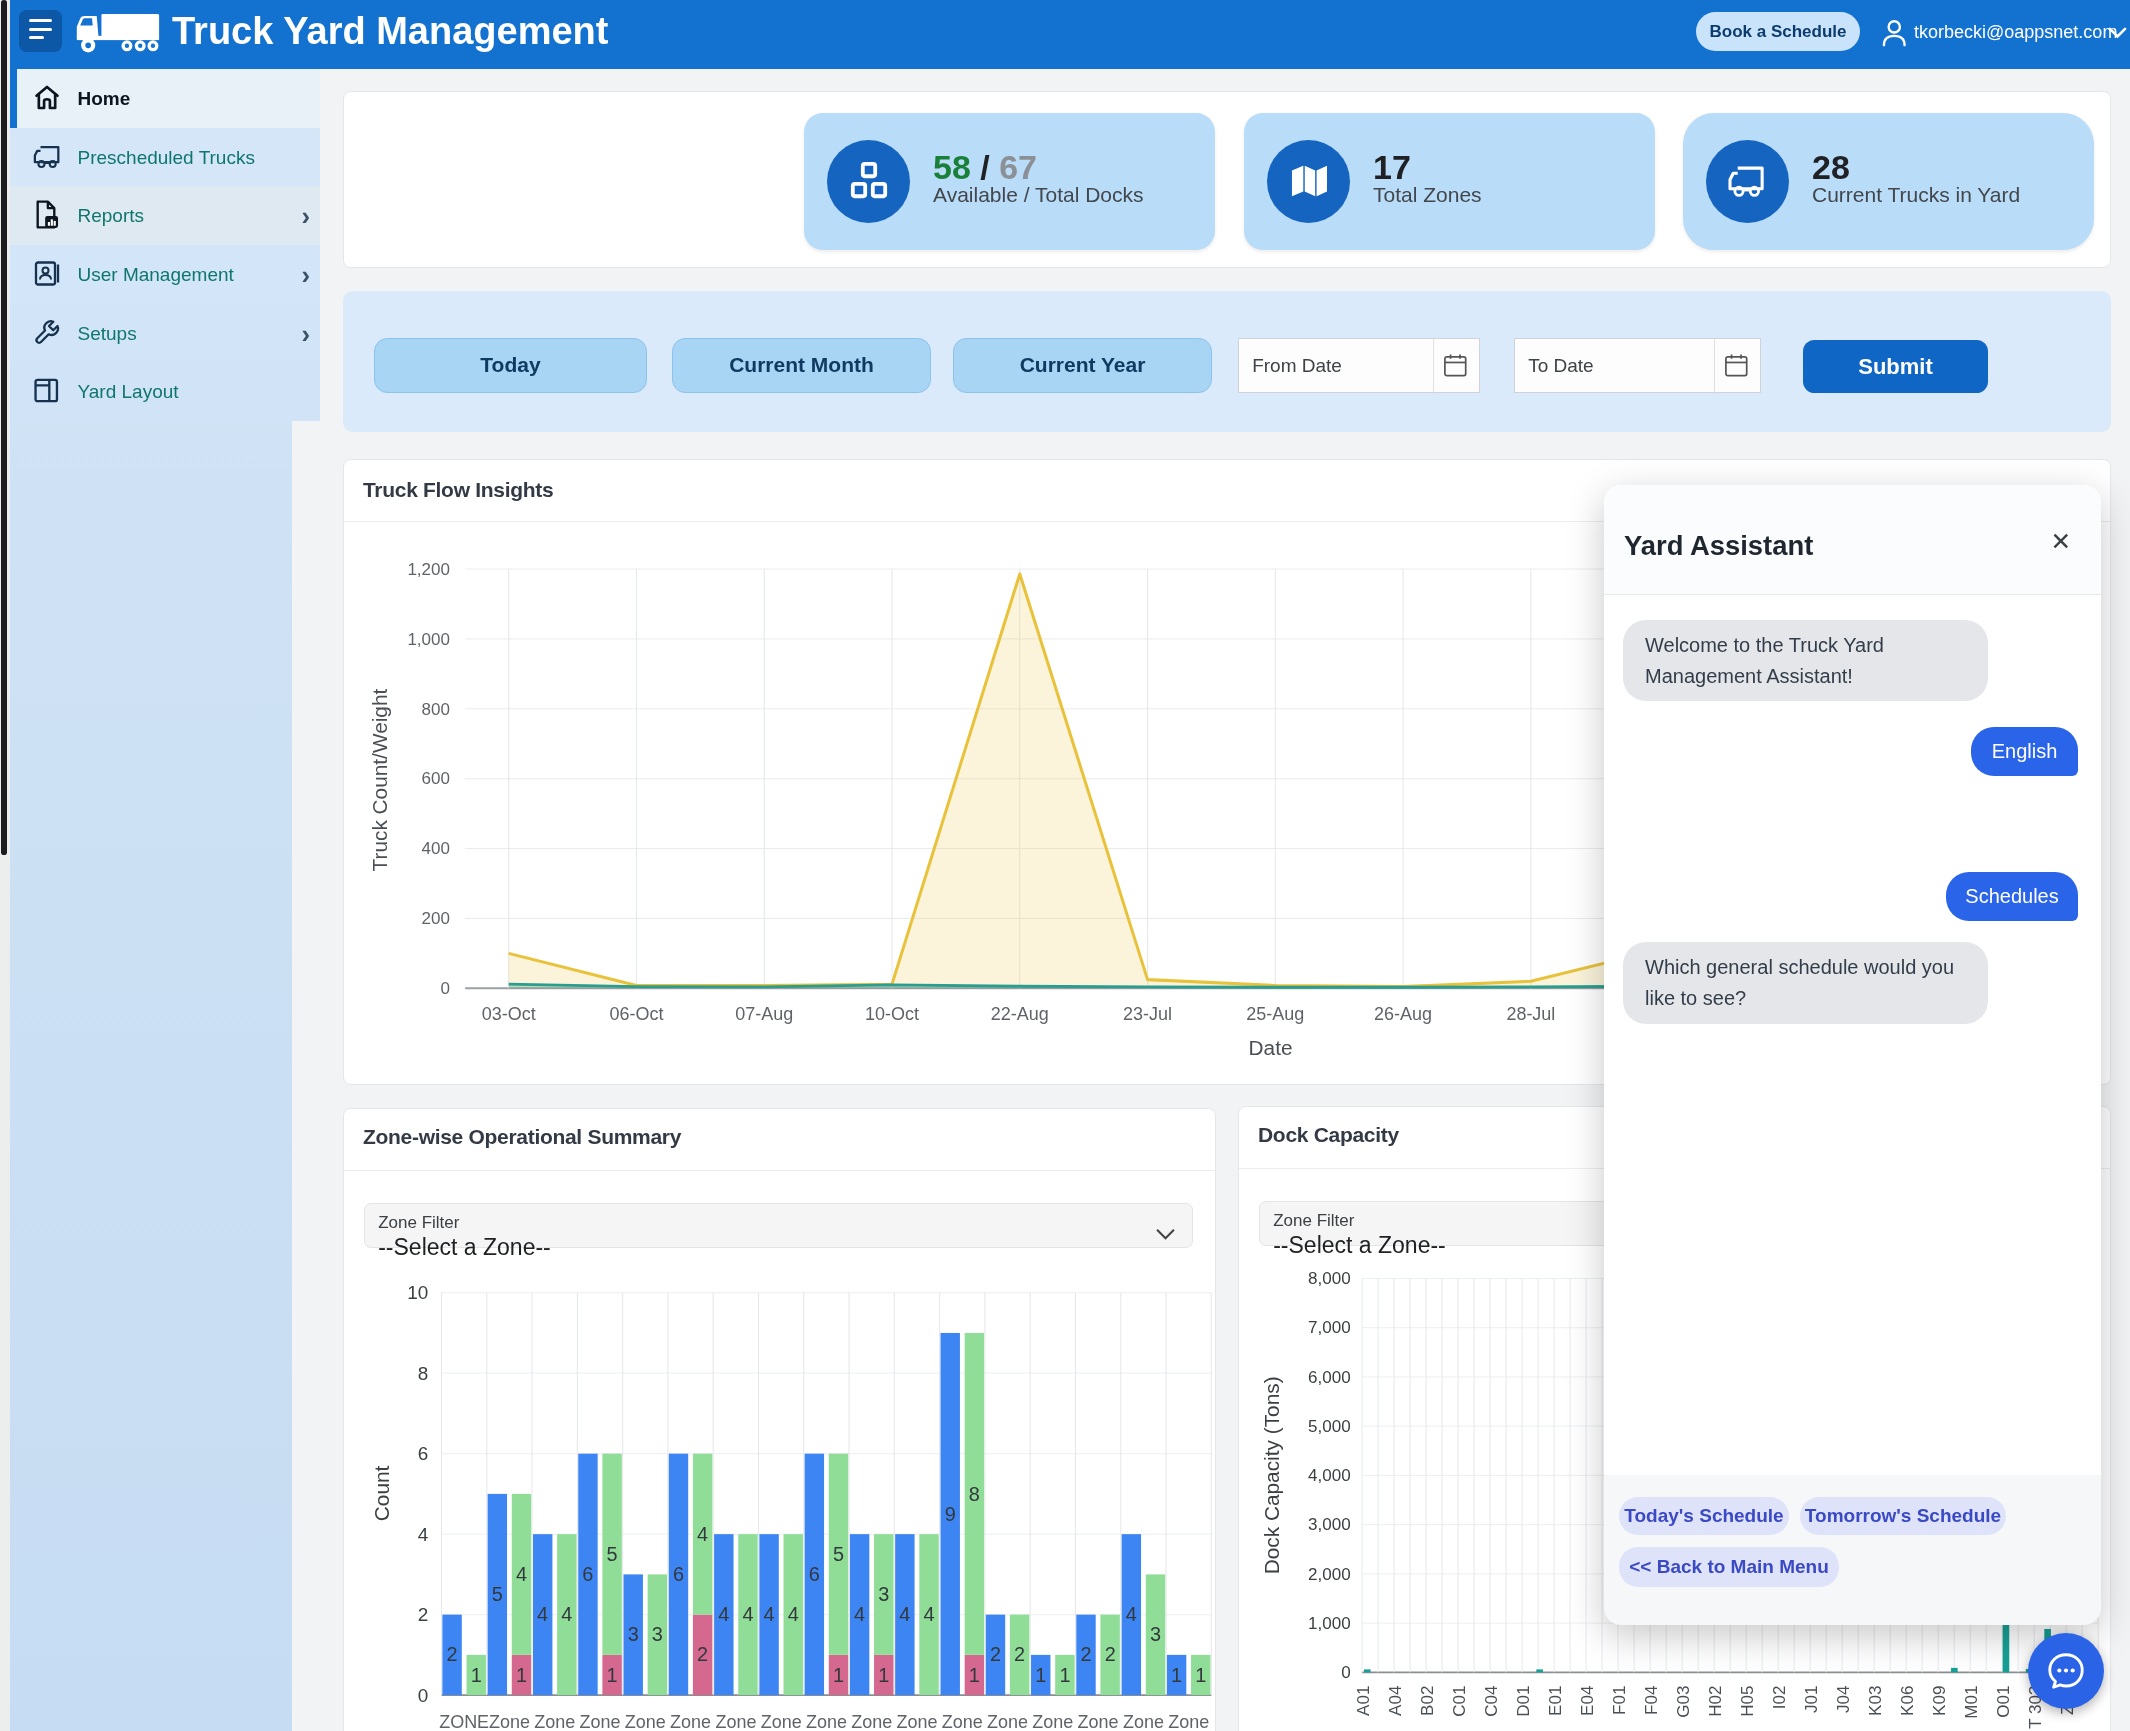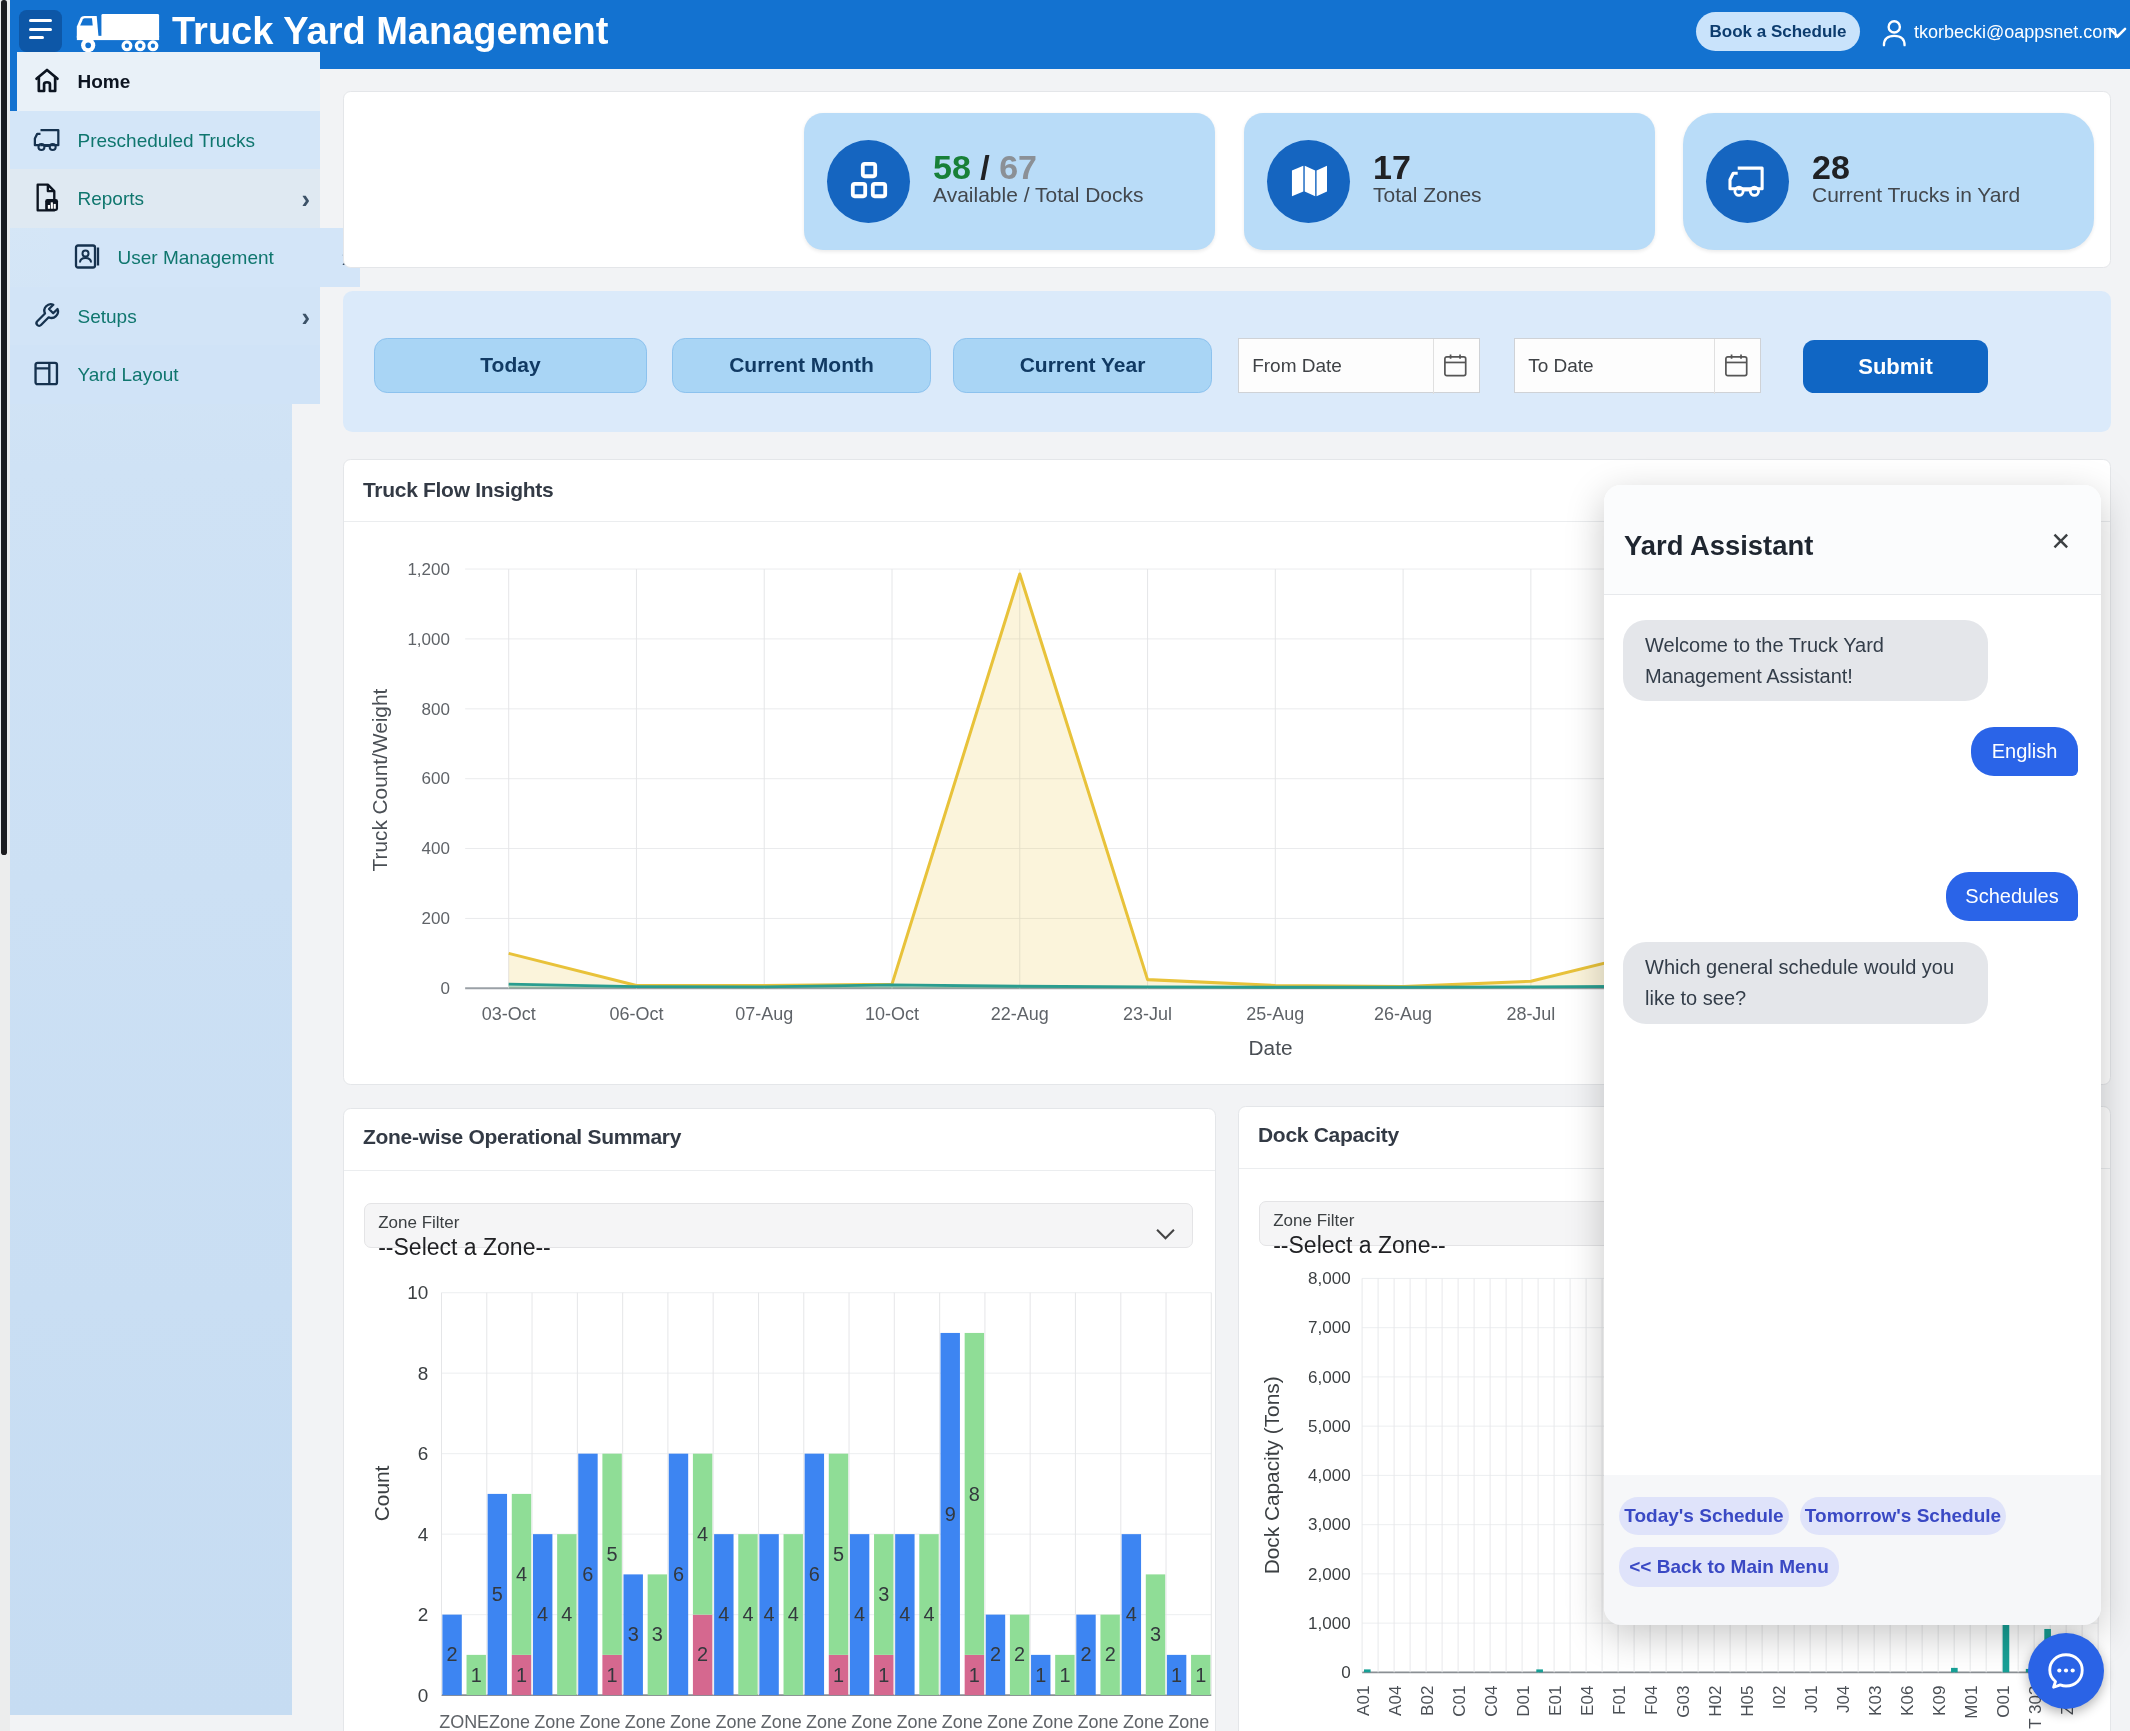--- a/index.html
+++ b/index.html
@@ -10,21 +10,21 @@
 #sthumb{left:0.9px;top:0px;width:5.7px;height:855px;background:#1d1d1f;border-radius:2.8px;}
 
 #header{left:9.5px;top:0;width:2121px;height:69px;background:#1372d0;}
 #hbtn{left:19px;top:9.5px;width:43px;height:42px;background:#0d57a7;border-radius:7.6px;}
 #hbtn div{position:absolute;left:9.5px;height:3.3px;background:#fff;border-radius:1.9px;}
 #title{left:172px;top:10.4px;color:#fff;font-size:38px;font-weight:bold;letter-spacing:0px;}
 #booksched{left:1696px;top:12.3px;width:164px;height:39px;background:#c9e3fb;border-radius:20px;
  color:#0c3c6e;font-size:17px;font-weight:bold;text-align:center;line-height:39px;}
 #email{left:1914px;top:22px;color:#fff;font-size:18px;}
 
-#sidebar{left:9.5px;top:52px;width:282px;height:1663px;
+#sidebar{left:9.5px;top:69px;width:282px;height:1663px;
  background:linear-gradient(180deg,#d9e9f8 0%,#cfe2f5 25%,#c6dcf2 100%);text-align:right;}
 .mrow{position:absolute;left:0;width:310px;height:59px;}
 .mrow .txt{position:absolute;left:68px;top:50%;transform:translateY(-50%);
  font-size:19px;color:#0f766e;font-weight:500;}
 .mrow .chev{position:absolute;right:9.5px;top:50%;transform:translateY(-50%);
  color:#3c5268;font-size:25.6px;font-weight:600;}
 .micon{position:absolute;left:23px;top:50%;transform:translateY(-50%);}
 
 .panel{background:#fff;border:0.9px solid #e4e6e9;border-radius:7.6px;}
 .scard{position:absolute;top:113px;width:411px;height:137px;background:#b9dcf8;border-radius:19px;
@@ -125,21 +125,21 @@
             <path d="M4 2 H13.5 L19.5 8 V26 H4 Z" fill="none" stroke="#0c1420" stroke-width="2.2" stroke-linejoin="round"></path>
             <path d="M13.5 2 V8 H19.5" fill="none" stroke="#0c1420" stroke-width="2.2" stroke-linejoin="round"></path>
             <rect x="11" y="15.5" width="12" height="11" rx="2" fill="#0c1420"></rect>
             <rect x="13.5" y="21" width="2" height="3.5" fill="#fff"></rect>
             <rect x="16.2" y="18.5" width="2" height="6" fill="#fff"></rect>
             <rect x="18.9" y="20" width="2" height="4.5" fill="#fff"></rect>
           </svg></span>
 <span class="txt" style="">Reports</span>
 <span class="chev">›</span>
 </div>
-<div class="mrow" style="top:176px;background:#d3e5f8;margin-left:40px;">
+<div class="mrow" style="top:176px;background:#d3e5f8;">
 <span class="micon"><svg width="28" height="28" viewBox="0 0 28 28">
             <rect x="3" y="3" width="19" height="22" rx="2" fill="none" stroke="#16324f" stroke-width="2.3"></rect>
             <path d="M25 5 V23" stroke="#16324f" stroke-width="2.3"></path>
             <circle cx="12.5" cy="11" r="3" fill="none" stroke="#16324f" stroke-width="2"></circle>
             <path d="M7 20 Q7 15.5 12.5 15.5 Q18 15.5 18 20" fill="none" stroke="#16324f" stroke-width="2"></path>
           </svg></span>
 <span class="txt" style="">User Management</span>
 <span class="chev">›</span>
 </div>
 <div class="mrow" style="top:235px;background:#d2e4f7;">

